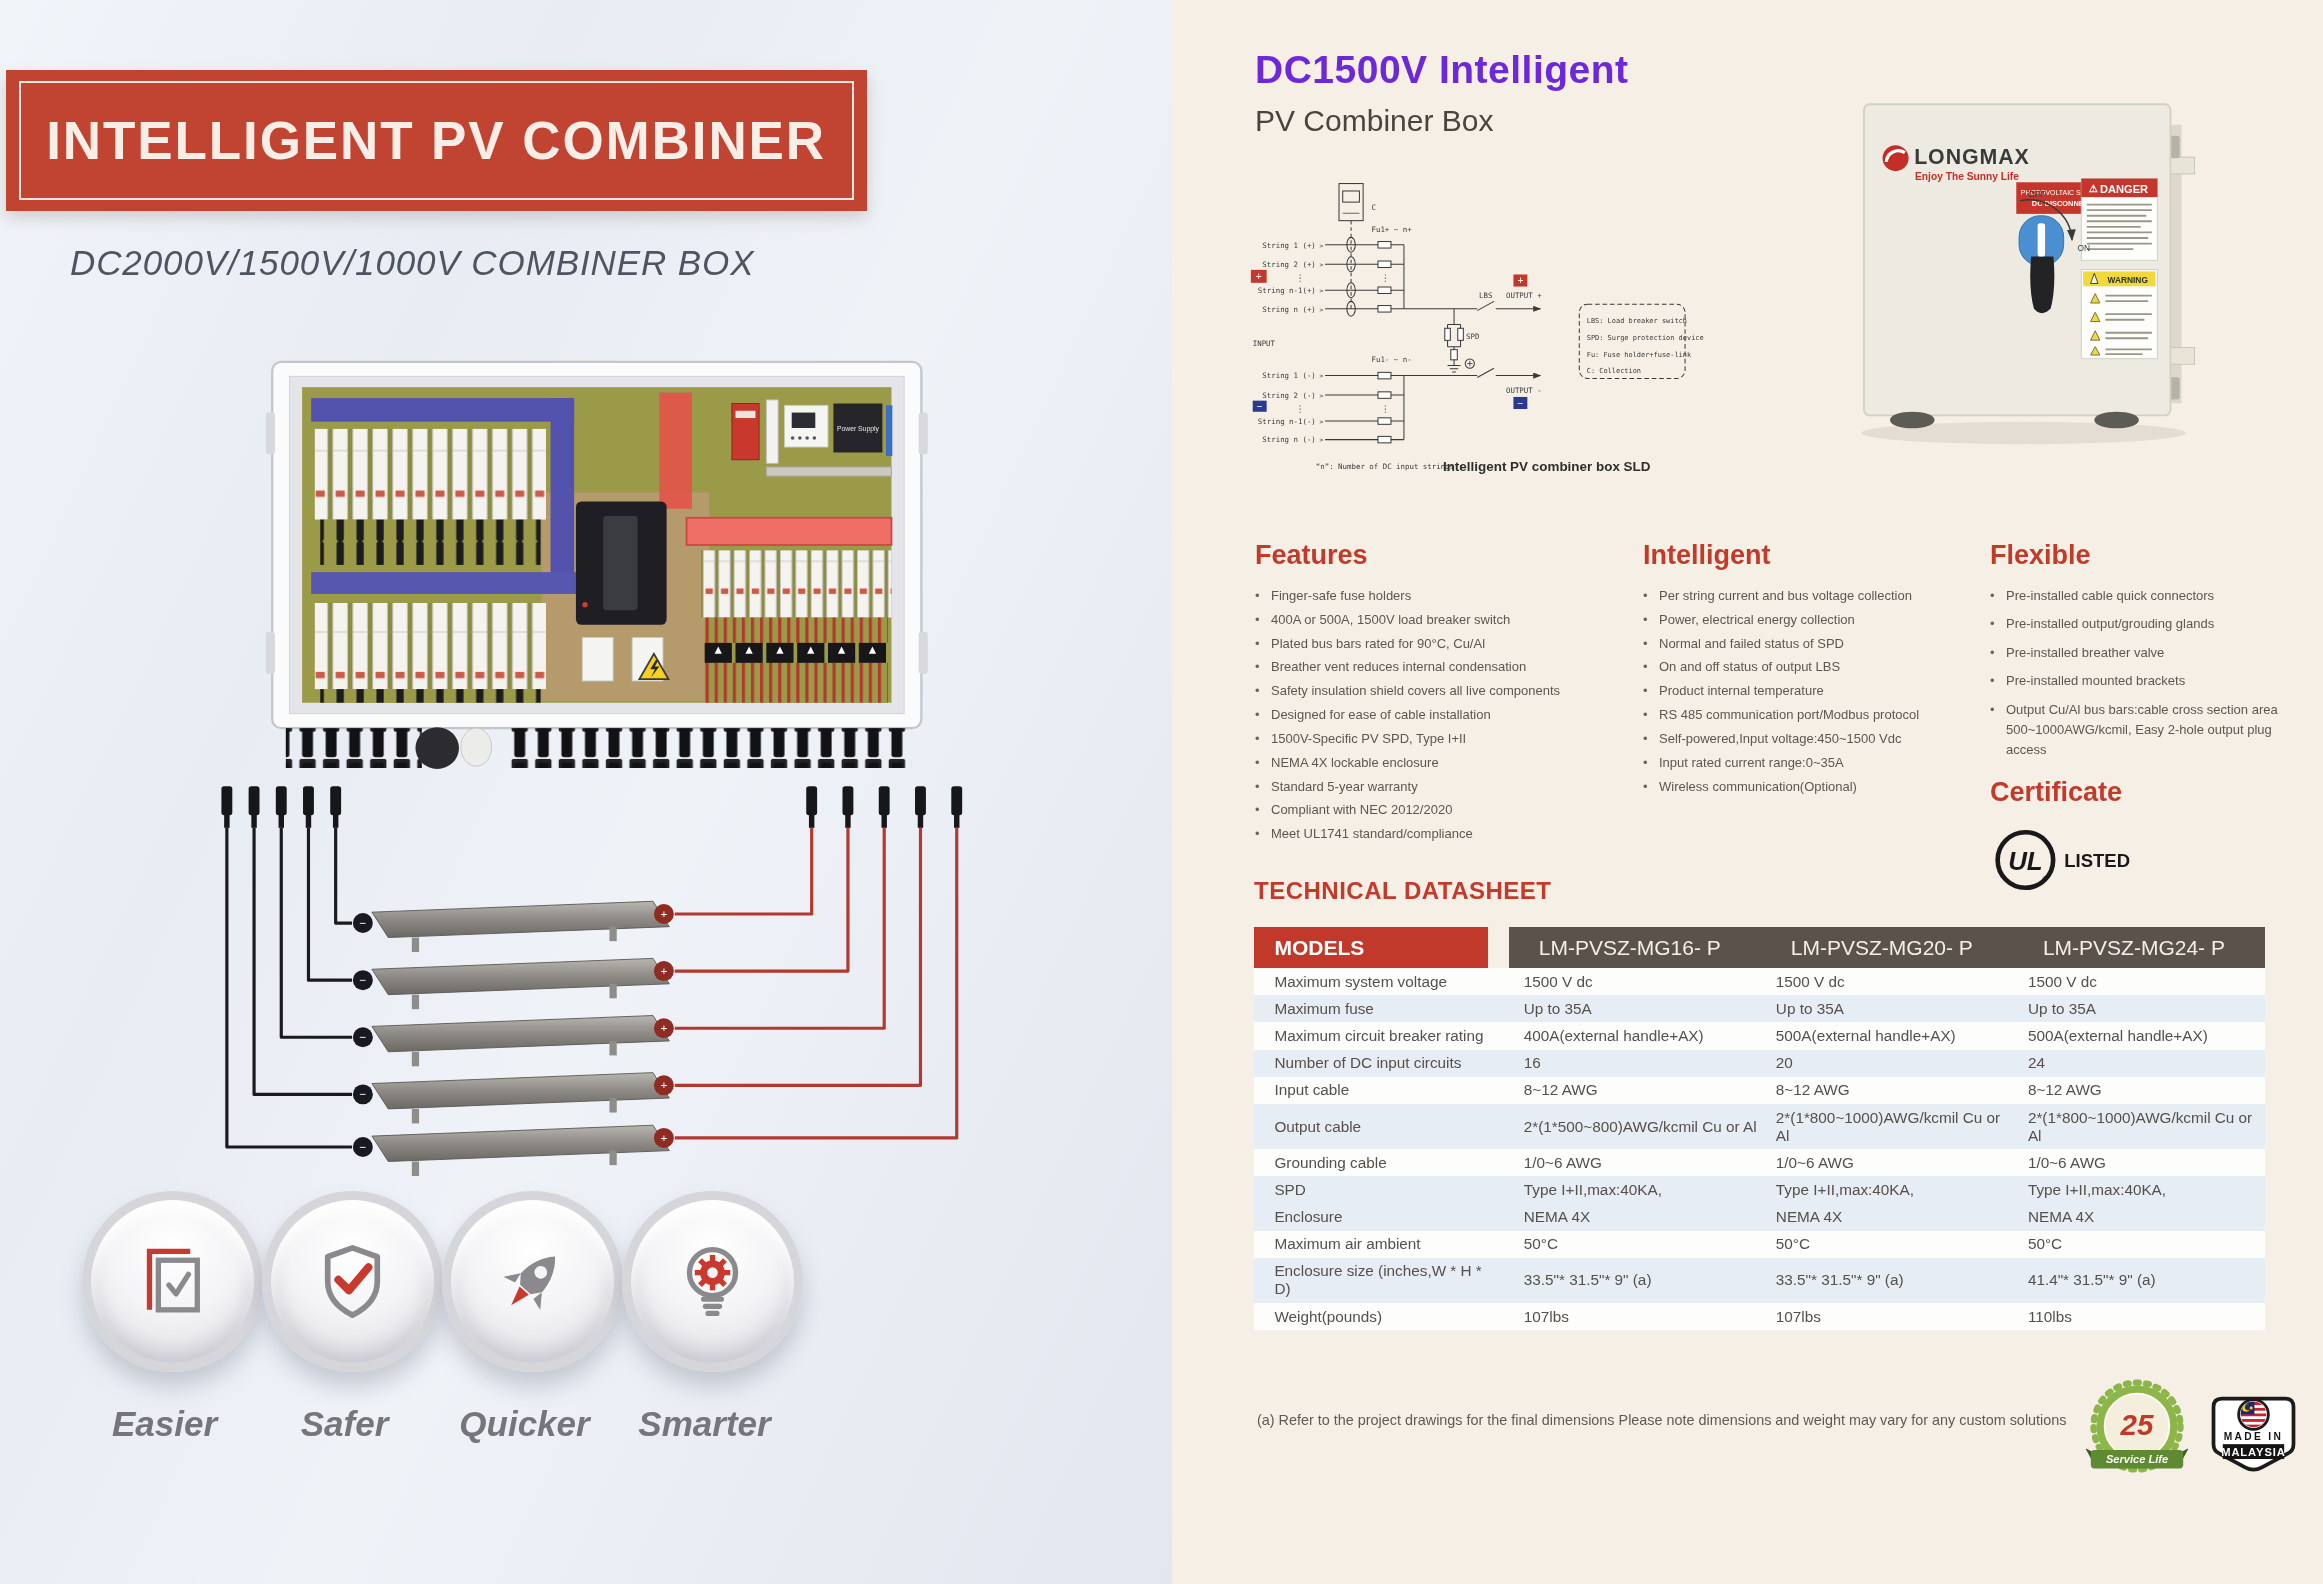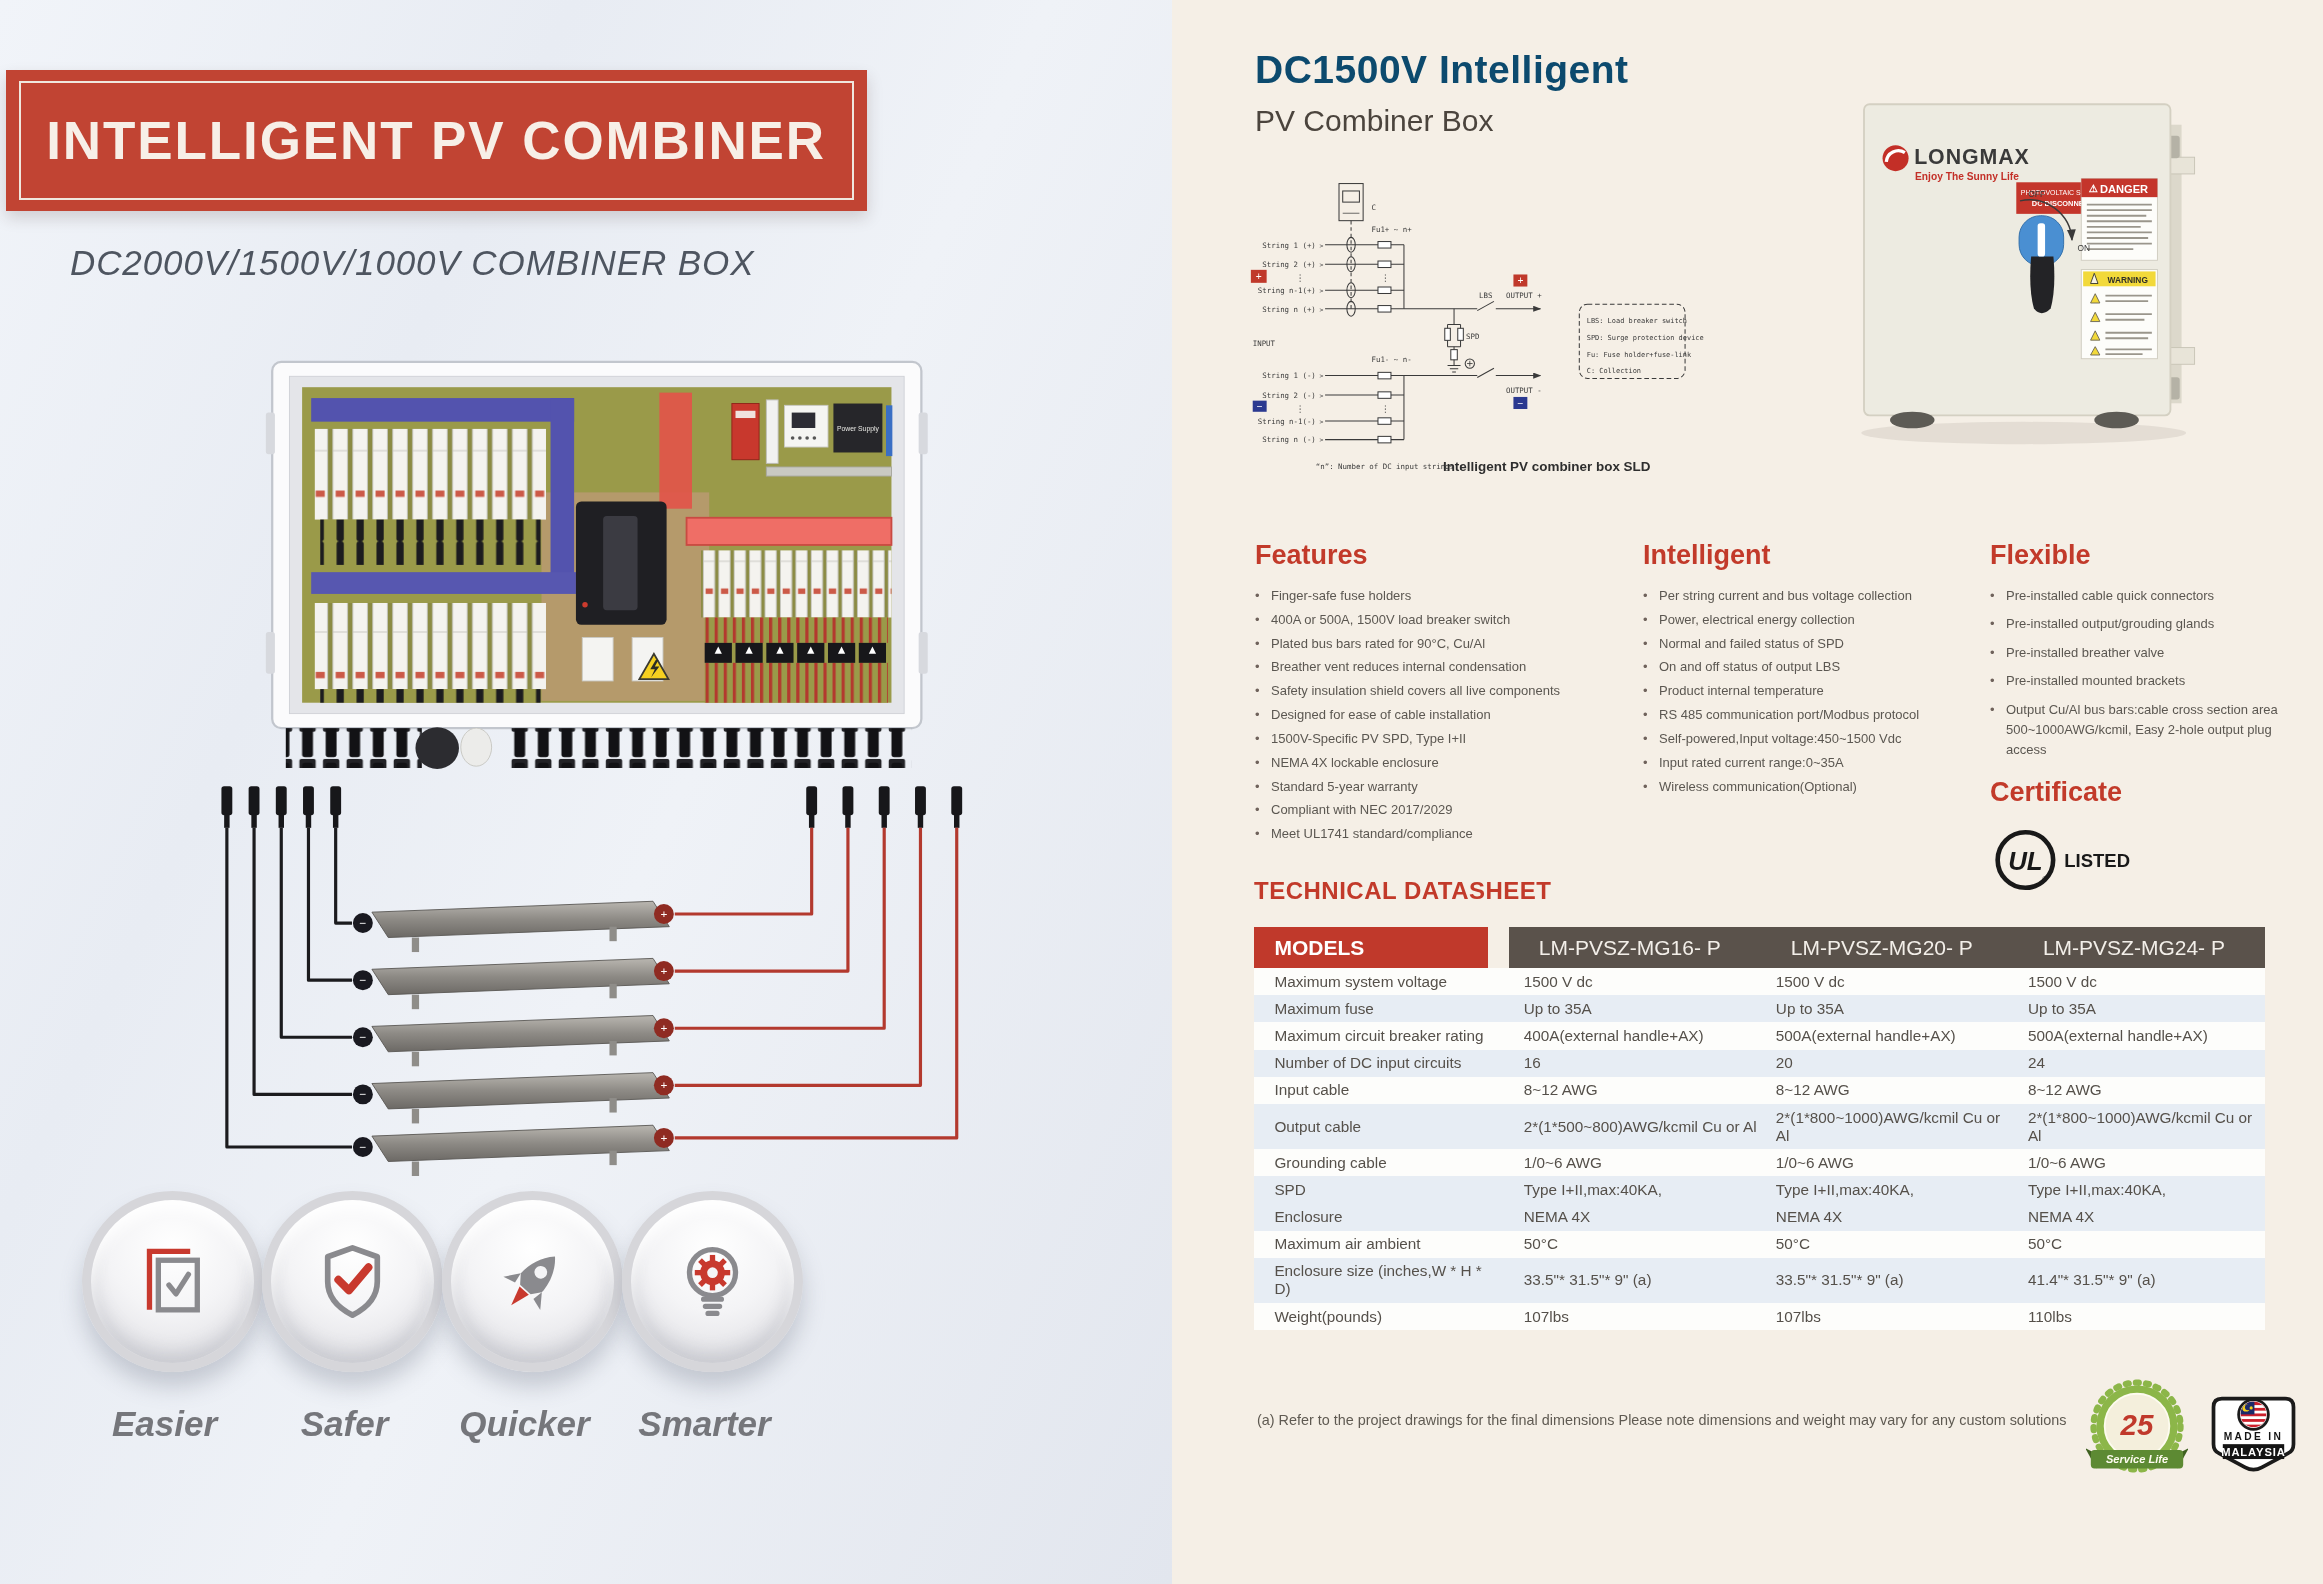--- a/index.html
+++ b/index.html
@@ -21,21 +21,21 @@
   .badge-row{position:absolute;left:82px;top:1191px;width:705px;display:flex;justify-content:space-between;}
   .badge{width:165px;text-align:center;}
   .badge-circle{width:163px;height:163px;border-radius:50%;margin:0 auto;
     border:9.3px solid #d6d6da;
     background:radial-gradient(circle at 50% 30%,#ffffff 0%,#f4f4f6 45%,#d9d9de 100%);
     box-shadow:inset 0 11px 13px rgba(255,255,255,.95),inset 0 -11px 16.7px rgba(90,95,110,.18),
                0 15px 22px rgba(95,100,118,.28);
     display:flex;align-items:center;justify-content:center;}
   .badge-label{margin-top:32px;font-size:35px;font-style:italic;font-weight:bold;color:#75767b;}
   
-  .rp-title{position:absolute;left:83px;top:48px;margin:0;font-size:39px;color:#0c4a6e;letter-spacing:0.5px;}
+  .rp-title{position:absolute;left:83px;top:48px;margin:0;font-size:39px;color:#6d28d9;letter-spacing:0.5px;}
   .rp-title .t1{font-weight:800;}
   .rp-title .t2{font-weight:600;}
   .rp-subtitle{position:absolute;left:83px;top:104px;font-size:30px;color:#4b443d;font-weight:400;}
   .schematic{position:absolute;left:62px;top:165px;}
   .product-photo{position:absolute;left:666px;top:69px;}
   .feature-col{position:absolute;}
   .col-features{left:83px;top:540px;width:352px;}
   .col-intelligent{left:471px;top:540px;width:362px;}
   .col-flexible{left:818px;top:540px;width:320px;}
   .col-heading{font-size:27px;font-weight:bold;color:#c23a2a;margin:0 0 15px 0;}
@@ -522,21 +522,21 @@
       <ul class="bullet-list">
           <li>Finger-safe fuse holders</li>
           <li>400A or 500A, 1500V load breaker switch</li>
           <li>Plated bus bars rated for 90°C, Cu/Al</li>
           <li>Breather vent reduces internal condensation</li>
           <li>Safety insulation shield covers all live components</li>
           <li>Designed for ease of cable installation</li>
           <li>1500V-Specific PV SPD, Type I+II</li>
           <li>NEMA 4X lockable enclosure</li>
           <li>Standard 5-year warranty</li>
-          <li>Compliant with NEC 2017/2029</li>
+          <li>Compliant with NEC 2012/2020</li>
           <li>Meet UL1741 standard/compliance</li>
         </ul>
     </div>
     <div class="feature-col col-intelligent">
       <h3 class="col-heading">Intelligent</h3>
       <ul class="bullet-list">
           <li>Per string current and bus voltage collection</li>
           <li>Power, electrical energy collection</li>
           <li>Normal and failed status of SPD</li>
           <li>On and off status of output LBS</li>

